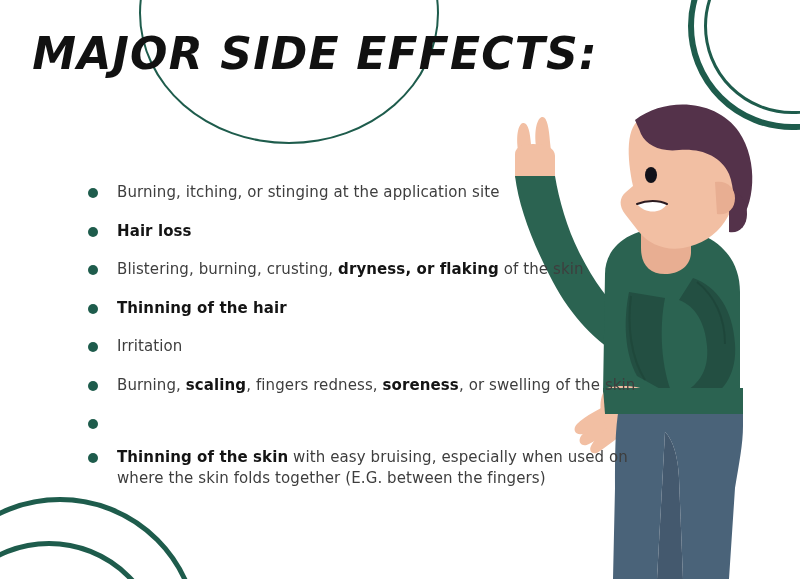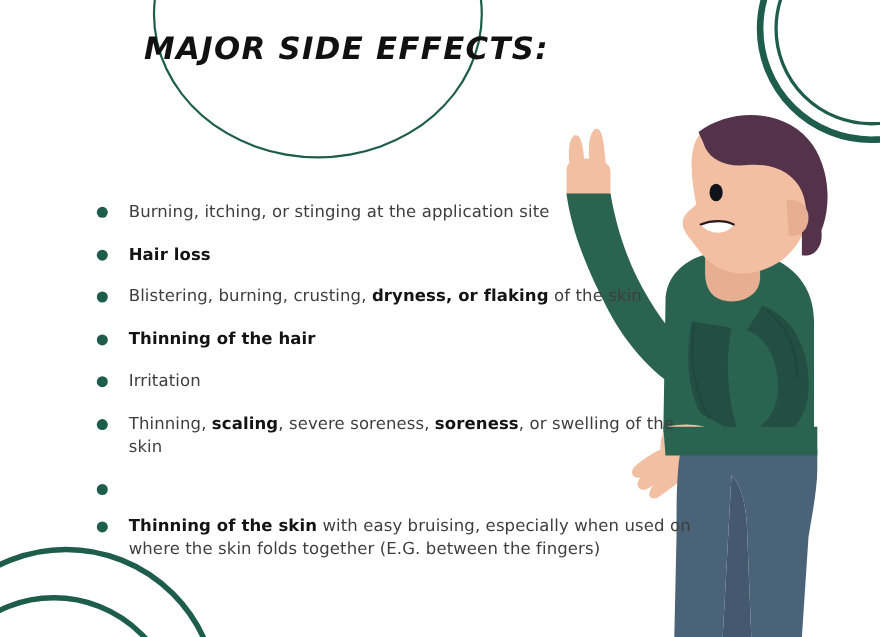--- a/index.html
+++ b/index.html
@@ -62,21 +62,21 @@
   }
 
   
   #title {
     position: absolute;
     left: 0;
     top: 28px;
     width: 630px;
     text-align: center;
     font-family: "DejaVu Sans", sans-serif;
-    font-size: 28px;
+    font-size: 44px;
     font-weight: 700;
     font-style: italic;
     letter-spacing: 1.2px;
     color: #111111;
     white-space: nowrap;
   }
   #subtitle {
     position: absolute;
     left: 88px;
     top: 92px;
@@ -217,21 +217,21 @@
       <li class="bullet-row">
         <span class="bullet-dot"></span>
         <span class="bullet-text"><span class="b">Thinning of the hair</span></span>
       </li>
       <li class="bullet-row">
         <span class="bullet-dot"></span>
         <span class="bullet-text"><span class="r">Irritation</span></span>
       </li>
       <li class="bullet-row">
         <span class="bullet-dot"></span>
-        <span class="bullet-text"><span class="r">Thinning, </span><span class="b">scaling</span><span class="r">, severe soreness, </span><span class="b">soreness</span><span class="r">, or swelling of the skin</span></span>
+        <span class="bullet-text"><span class="r">Burning, </span><span class="b">scaling</span><span class="r">, fingers redness, </span><span class="b">soreness</span><span class="r">, or swelling of the skin</span></span>
       </li>
       <li class="bullet-row">
         <span class="bullet-dot"></span>
       </li>
       <li class="bullet-row">
         <span class="bullet-dot"></span>
         <span class="bullet-text"><span class="b">Thinning of the skin</span><span class="r"> with easy bruising, especially when used on where the skin folds together (E.G. between the fingers)</span></span>
       </li>
     </ul>
 

